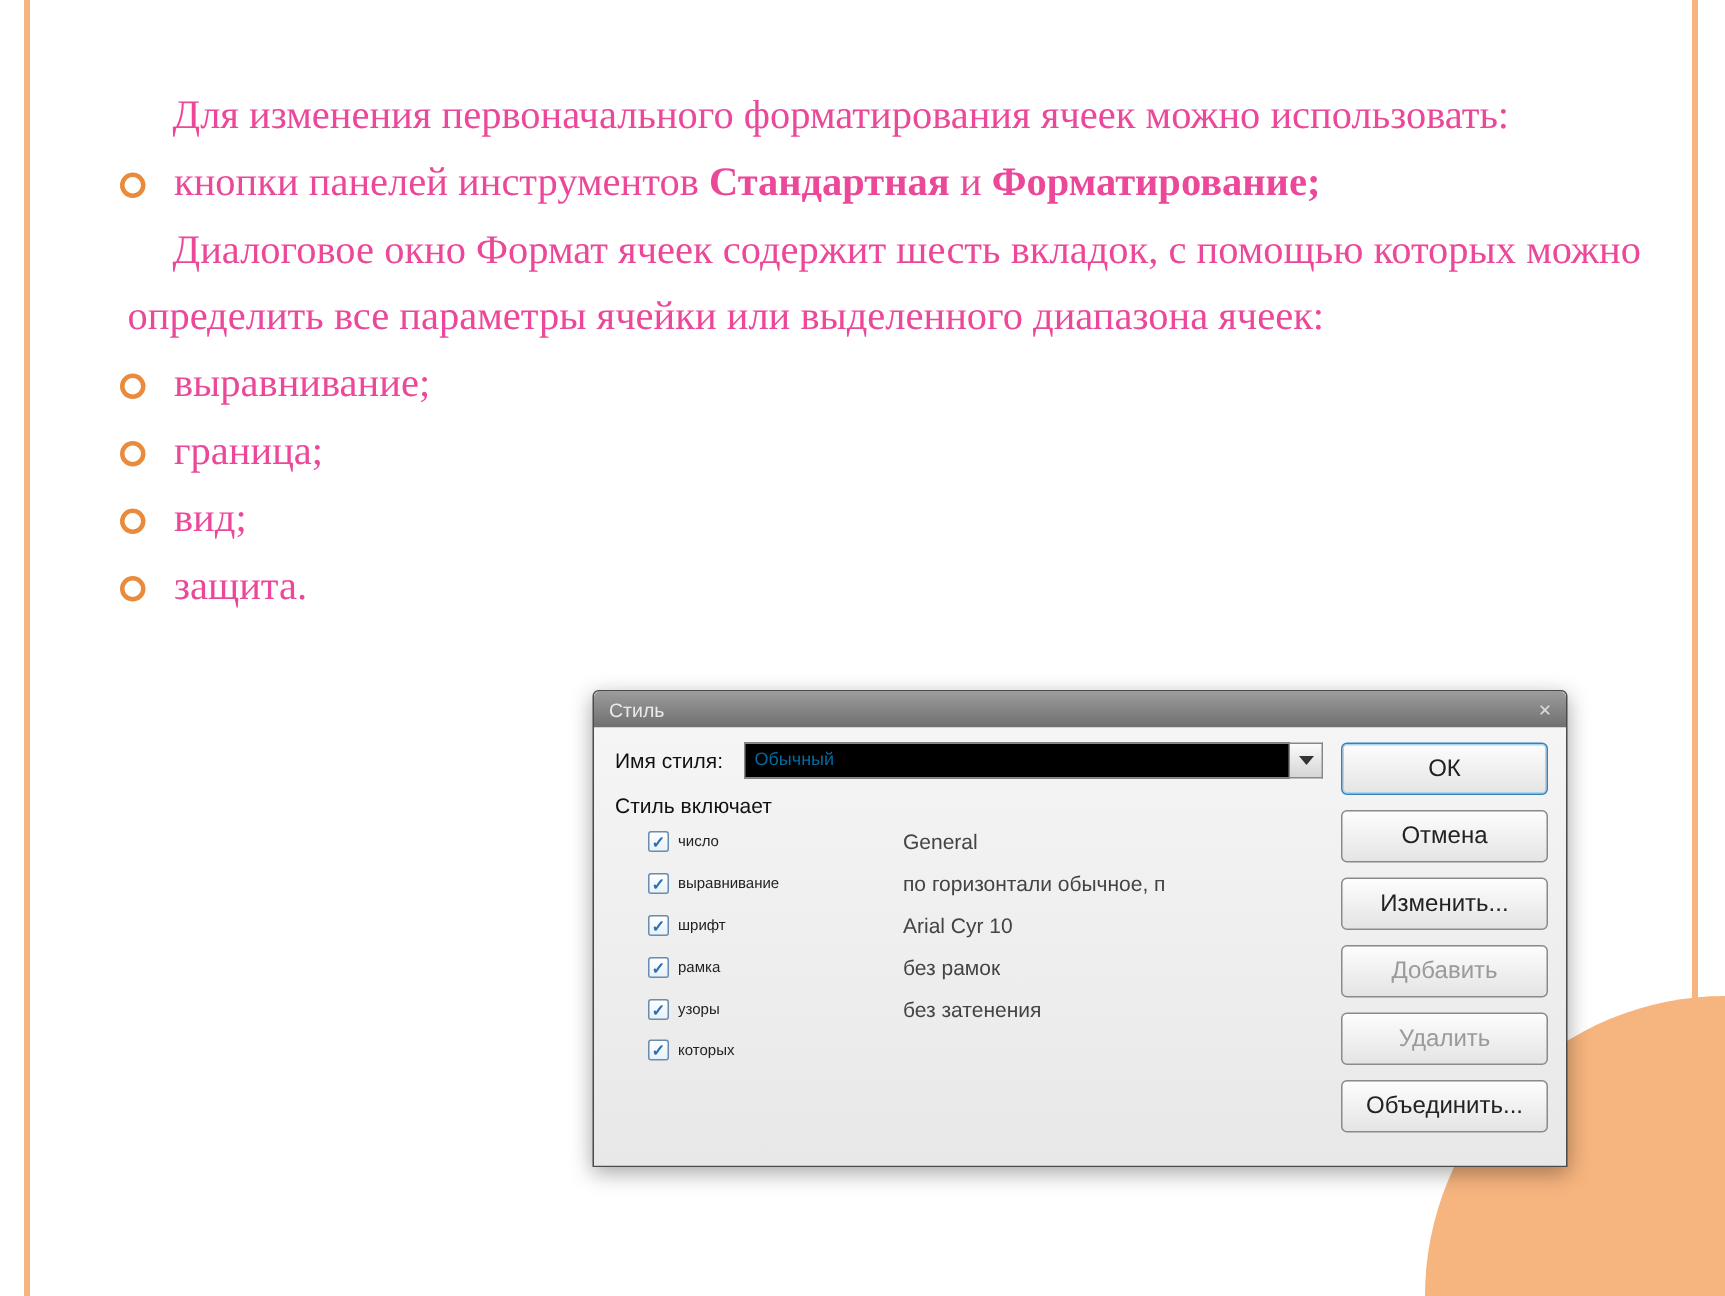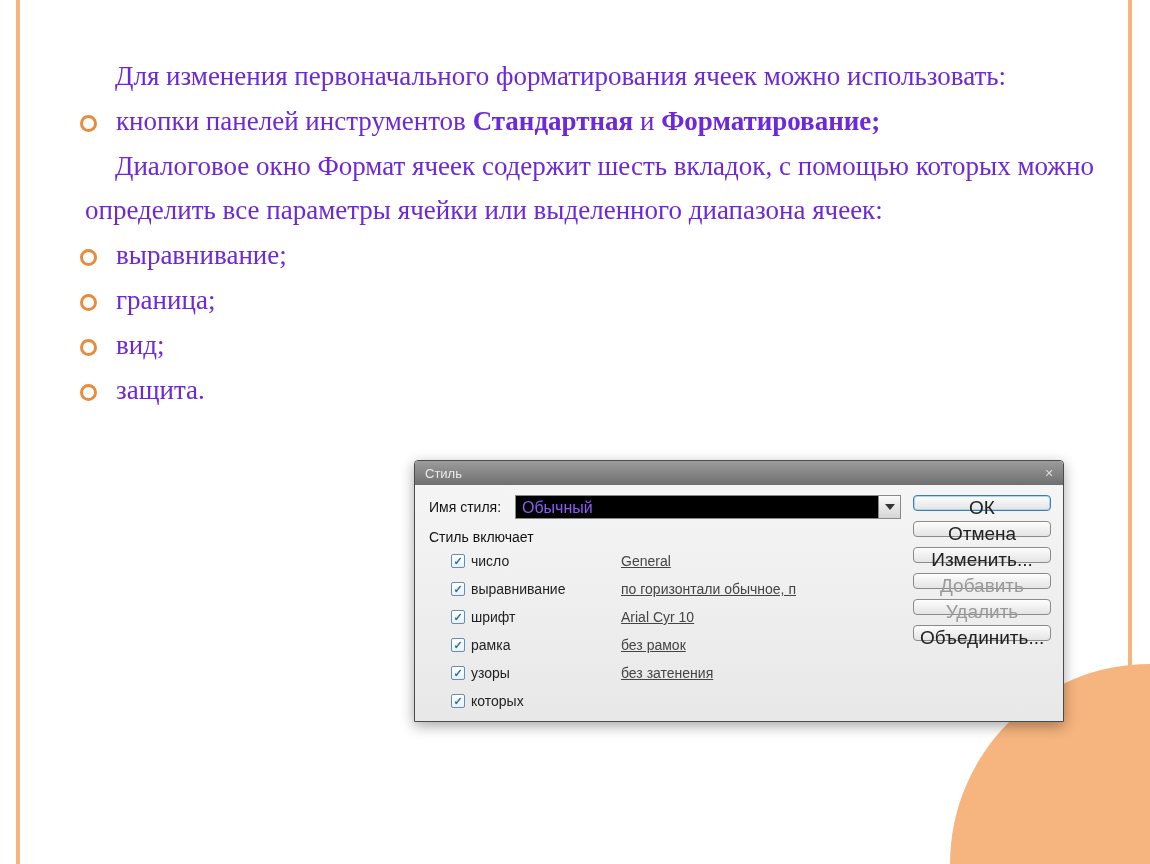--- a/index.html
+++ b/index.html
@@ -33,21 +33,21 @@
     z-index: 1;
   }
 
   .content {
     position: absolute;
     left: 40px;
     top: 55px;
     width: 1070px;
     font-size: 27px;
     line-height: 1.6;
-    color: #6d28d9;
+    color: #ec4899;
   }
   .para { margin: 0 0 0 45px; }
   .indent { text-indent: 30px; display:block; }
   ul.bullets { list-style: none; padding: 0; margin: 0 0 0 40px; }
   ul.bullets > li {
     position: relative;
     padding-left: 36px;
     margin: 2px 0;
   }
   ul.bullets > li::before {
@@ -70,21 +70,20 @@
     top: 460px;
     width: 650px;
     font-family: "Segoe UI", Tahoma, Arial, sans-serif;
     font-size: 14px;
     color: #111;
     box-shadow: 0 4px 14px rgba(0,0,0,0.35);
     border: 1px solid #4b4b4b;
     border-radius: 4px 4px 0 0;
     background: #F1F1F1;
     z-index: 5;
-    margin-left: 19px;
   }
   .dlg-titlebar {
     display: flex;
     align-items: center;
     justify-content: space-between;
     height: 24px;
     padding: 0 6px 0 10px;
     background: linear-gradient(#9c9c9c, #6f6f6f);
     color: #eaeaea;
     font-size: 13px;
@@ -108,23 +107,23 @@
   .row-name label { font-size:14px; min-width:74px; }
   .combo {
     position: relative;
     flex: 1;
     height: 24px;
     display:flex;
   }
   .combo-input {
     flex:1;
     background:#000;
-    color:#8b5cf6;
+    color:#0369a1;
     padding:3px 6px;
-    font-size:16px;
+    font-size:12px;
     border:1px solid #888;
   }
   .combo-btn {
     width:22px;
     background:linear-gradient(#FAFAFA,#D5D5D5);
     border:1px solid #888;
     border-left:none;
     display:flex; align-items:center; justify-content:center;
     cursor:pointer;
   }
@@ -137,43 +136,43 @@
 
   .group-label { font-size:14px; margin:2px 0 8px 0; }
   .chk-grid {
     display:grid;
     grid-template-columns: 170px 1fr;
     row-gap: 12px;
     padding-left: 22px;
   }
   .chk {
     display:flex; align-items:center; gap:6px;
-    font-size:14px;
+    font-size:10px;
   }
   .chk .box {
     width:14px; height:14px;
     background:linear-gradient(#fff,#E6F2FB);
     border:1px solid #6A8CAF;
     border-radius:2px;
     display:flex;align-items:center;justify-content:center;
     font-size:11px; color:#2F6FB0; font-weight:bold;
   }
   .chk .box::after { content:"✓"; }
   .chk-label { color:#222; }
-  .chk-value { font-size:14px; color:#444;text-decoration:underline; }
+  .chk-value { font-size:14px; color:#444; }
 
   .btn {
     display:block;
     width:100%;
-    height:16px;
+    height:35px;
     margin-bottom:10px;
     border:1px solid #8a8a8a;
     border-radius:4px;
     background:linear-gradient(#FDFDFD,#E4E4E4);
-    font-size:19px;
+    font-size:16px;
     color:#222;
     cursor:pointer;
   }
   .btn.primary {
     border:1px solid #3C7FB1;
     box-shadow: inset 0 0 0 1px #A8D6F2;
   }
   .btn:disabled {
     color:#9a9a9a;
     cursor:default;

